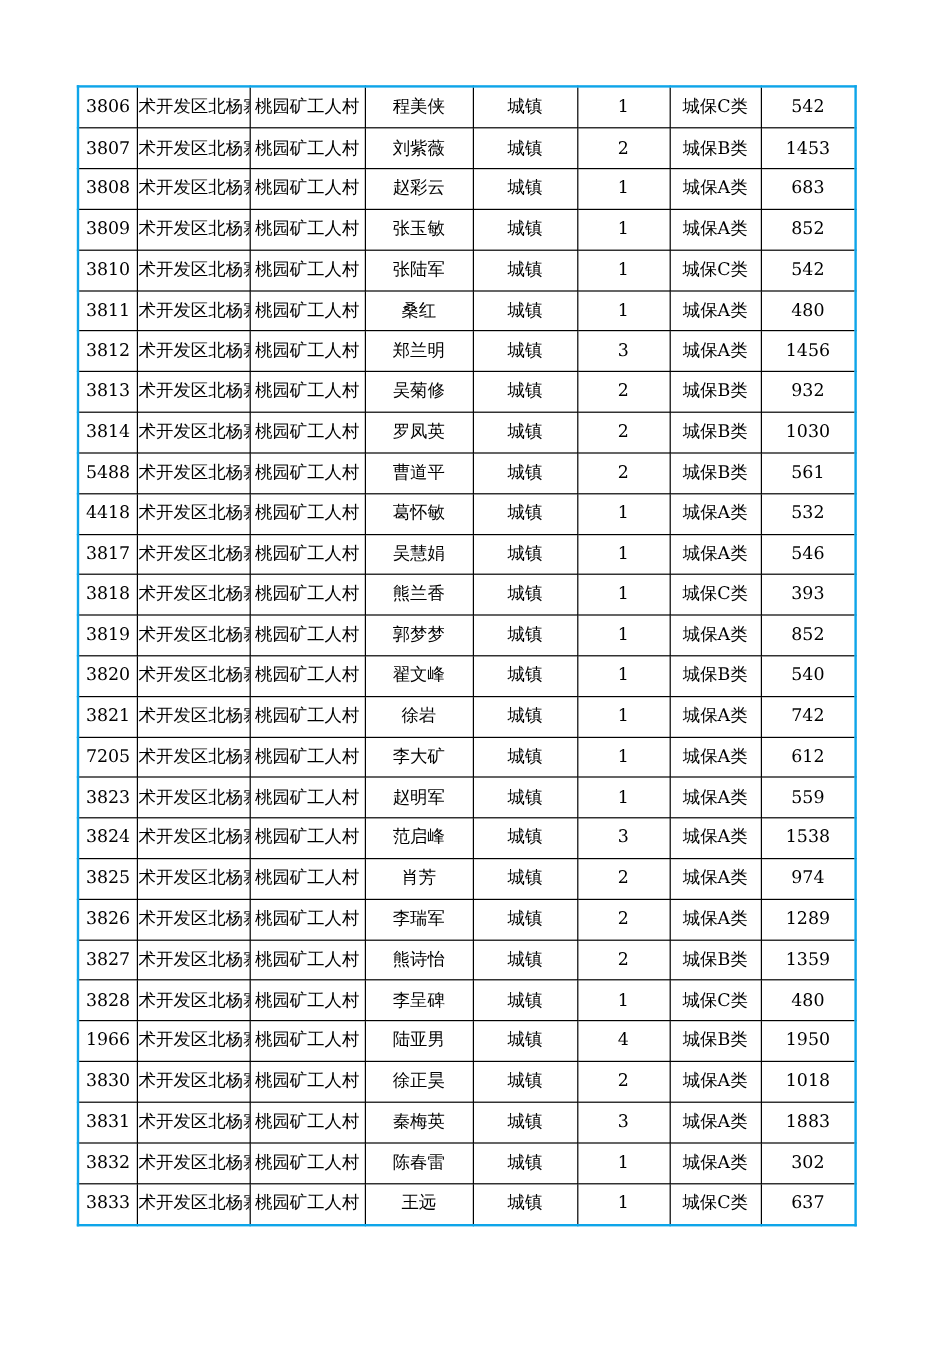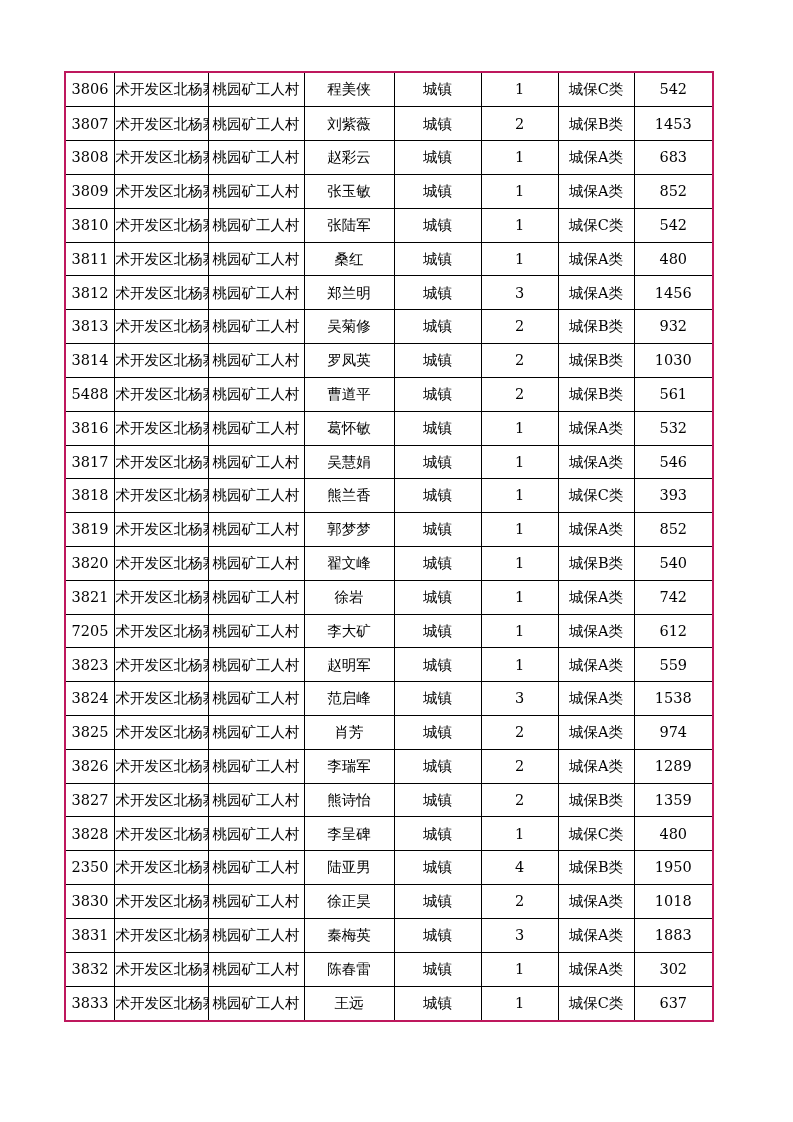--- a/index.html
+++ b/index.html
@@ -18,21 +18,21 @@
   .sheet {
     position: absolute;
     left: 64px;
     top: 71px;
   }
   table.roster {
     border-collapse: collapse;
     table-layout: fixed;
     width: 648px;
     height: 951px;
-    border: 2px solid #be185d;
+    border: 2px solid #0ea5e9;
     background: #ffffff;
   }
   table.roster td {
     border: 1px solid #000000;
     font-size: 14.5px;
     line-height: 1;
     text-align: center;
     vertical-align: middle;
     padding: 0;
     overflow: hidden;
@@ -152,21 +152,21 @@
           <td class="c0">5488</td>
           <td class="c1">术开发区北杨寨</td>
           <td class="c2">桃园矿工人村</td>
           <td class="c3">曹道平</td>
           <td class="c4">城镇</td>
           <td class="c5">2</td>
           <td class="c6">城保B类</td>
           <td class="c7">561</td>
         </tr>
         <tr>
-          <td class="c0">3816</td>
+          <td class="c0">4418</td>
           <td class="c1">术开发区北杨寨</td>
           <td class="c2">桃园矿工人村</td>
           <td class="c3">葛怀敏</td>
           <td class="c4">城镇</td>
           <td class="c5">1</td>
           <td class="c6">城保A类</td>
           <td class="c7">532</td>
         </tr>
         <tr>
           <td class="c0">3817</td>
@@ -282,21 +282,21 @@
           <td class="c0">3828</td>
           <td class="c1">术开发区北杨寨</td>
           <td class="c2">桃园矿工人村</td>
           <td class="c3">李呈碑</td>
           <td class="c4">城镇</td>
           <td class="c5">1</td>
           <td class="c6">城保C类</td>
           <td class="c7">480</td>
         </tr>
         <tr>
-          <td class="c0">2350</td>
+          <td class="c0">1966</td>
           <td class="c1">术开发区北杨寨</td>
           <td class="c2">桃园矿工人村</td>
           <td class="c3">陆亚男</td>
           <td class="c4">城镇</td>
           <td class="c5">4</td>
           <td class="c6">城保B类</td>
           <td class="c7">1950</td>
         </tr>
         <tr>
           <td class="c0">3830</td>

